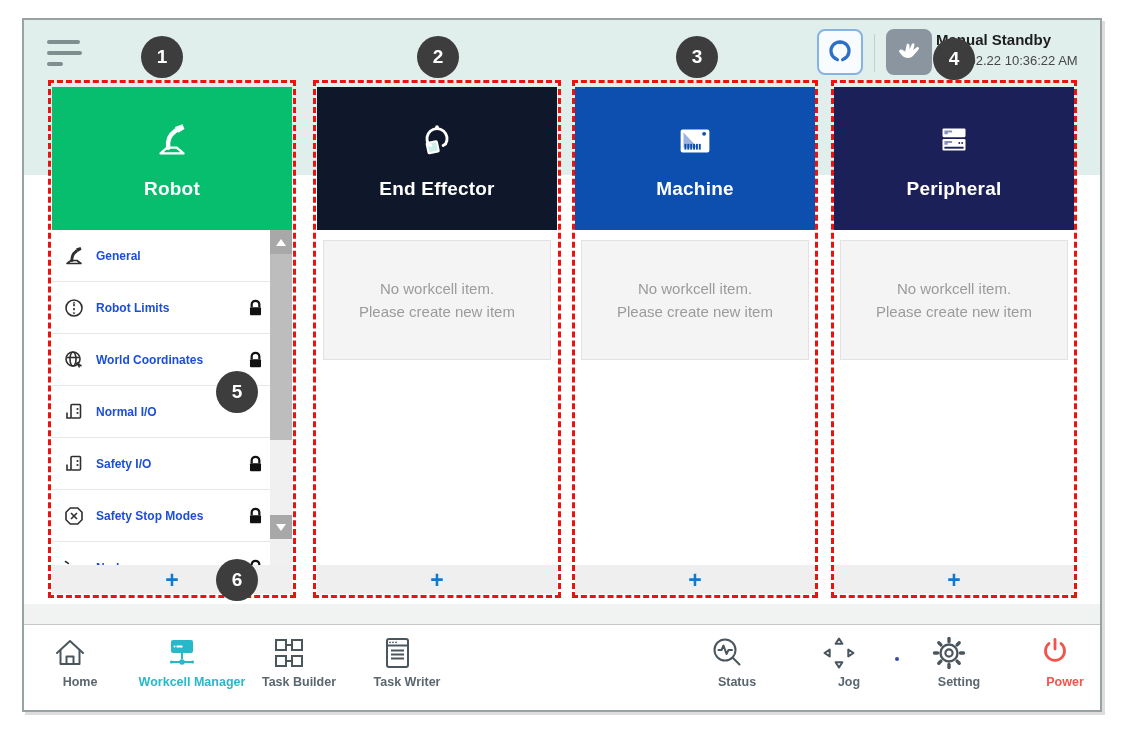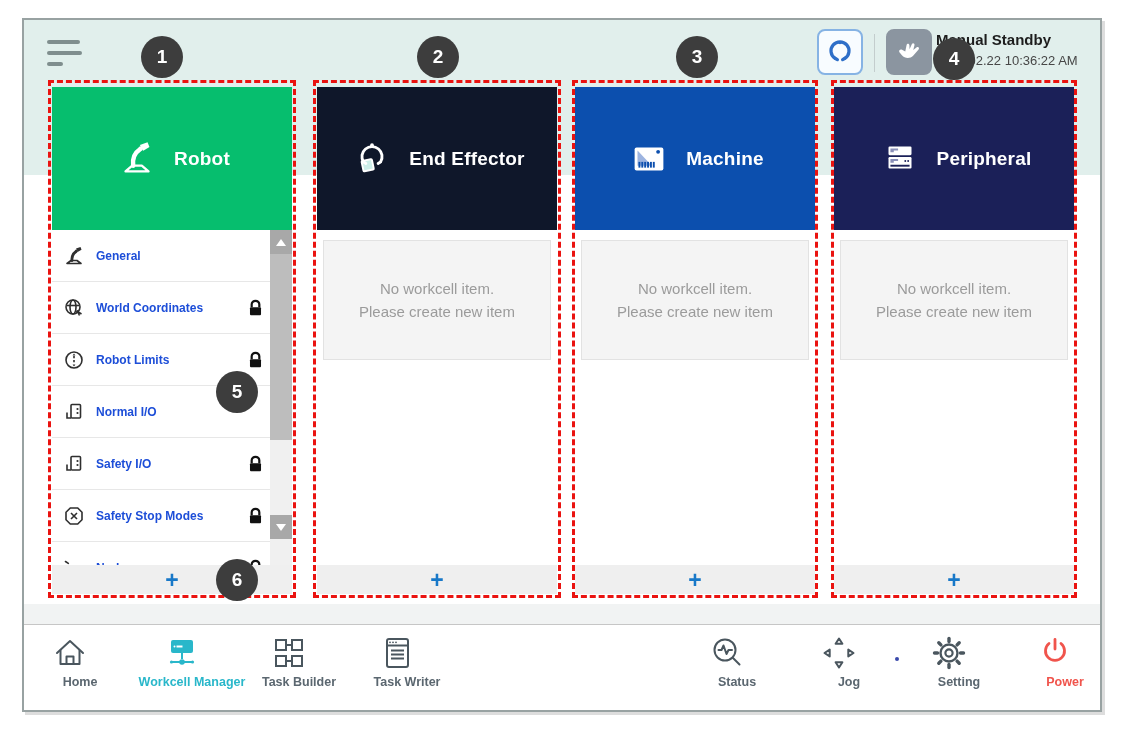--- a/index.html
+++ b/index.html
@@ -22,21 +22,21 @@
     display:flex;align-items:center;justify-content:center;}
   .btn-gripper{left:793px;background:#f8fcff;border:2px solid #86b3e4;}
   .btn-hand{left:862px;background:#8b95a0;border:2px solid #8b95a0;}
   .tr-divider{position:absolute;left:850px;top:14px;width:1px;height:38px;background:#c3cdcd;}
   .statusbox{position:absolute;left:912px;top:11px;width:165px;line-height:1.25;}
   .statusbox .t1{font-size:15px;font-weight:700;color:#1d1d1d;}
   .statusbox .t2{font-size:13px;color:#474747;margin-top:3px;white-space:nowrap;}
 
   
   .col{position:absolute;top:67px;width:240px;height:507px;background:#ffffff;}
-  .col-head{height:143px;display:flex;flex-direction:row;align-items:center;justify-content:center;gap:14px;}
+  .col-head{height:143px;display:flex;flex-direction:column;align-items:center;justify-content:center;gap:14px;}
   .col-head .ttl{color:#ffffff;font-size:19px;font-weight:700;letter-spacing:.2px;}
   .head-robot{background:#06be6e;}
   .head-ee{background:#0f172a;}
   .head-machine{background:#0c4fae;}
   .head-periph{background:#1b2058;}
   .col-body{position:relative;height:335px;overflow:hidden;background:#fff;}
   .col-foot{height:29px;background:#efefef;display:flex;align-items:center;justify-content:center;}
   .plus{color:#1878c8;font-size:23px;font-weight:700;line-height:26px;cursor:pointer;}
 
   
@@ -135,47 +135,47 @@
               </g>
               <circle cx="14.5" cy="7" r="1.4" fill="#2f2f2f"></circle>
               <path d="M14 4.6 l4.5 -1.6 1 2.8 -3.5 2 z" fill="#2f2f2f"></path>
             </svg>
           </span>
           <span class="lbl">General</span>
         </div>
         <div class="rrow">
           <span>
             <svg viewBox="0 0 24 24" width="24" height="24">
+              <circle cx="12" cy="12" r="8" fill="none" stroke="#2f2f2f" stroke-width="1.6"></circle>
+              <path d="M12 8 v8" stroke="#2f2f2f" stroke-width="1.6" stroke-dasharray="2.2 1.8" fill="none"></path>
+              <path d="M10.6 7.6 L12 5.4 L13.4 7.6 z" fill="#2f2f2f"></path>
+              <path d="M10.6 16.4 L12 18.6 L13.4 16.4 z" fill="#2f2f2f"></path>
+            </svg>
+          </span>
+          <span class="lbl">Robot Limits</span>
+          <span class="lock">
+            <svg width="17" height="19" viewBox="0 0 20 22">
+                <path d="M5.5 10 V7 a4.5 4.5 0 0 1 9 0 v3" fill="none" stroke="#111111" stroke-width="2.6"></path>
+                <rect x="3.5" y="10" width="13" height="9.5" rx="1.2" fill="#111111"></rect>
+              </svg>
+          </span>
+        </div>
+        <div class="rrow">
+          <span>
+            <svg viewBox="0 0 24 24" width="24" height="24">
               <g fill="none" stroke="#2f2f2f" stroke-width="1.6">
                 <circle cx="11" cy="11" r="7"></circle>
                 <ellipse cx="11" cy="11" rx="3" ry="7"></ellipse>
                 <path d="M4.5 9.5 h13"></path>
                 <path d="M15.5 15.5 l4 2.5 M15.5 15.5 l2 4"></path>
               </g>
               <circle cx="15.5" cy="15.5" r="1.5" fill="#2f2f2f"></circle>
             </svg>
           </span>
           <span class="lbl">World Coordinates</span>
-          <span class="lock">
-            <svg width="17" height="19" viewBox="0 0 20 22">
-                <path d="M5.5 10 V7 a4.5 4.5 0 0 1 9 0 v3" fill="none" stroke="#111111" stroke-width="2.6"></path>
-                <rect x="3.5" y="10" width="13" height="9.5" rx="1.2" fill="#111111"></rect>
-              </svg>
-          </span>
-        </div>
-        <div class="rrow">
-          <span>
-            <svg viewBox="0 0 24 24" width="24" height="24">
-              <circle cx="12" cy="12" r="8" fill="none" stroke="#2f2f2f" stroke-width="1.6"></circle>
-              <path d="M12 8 v8" stroke="#2f2f2f" stroke-width="1.6" stroke-dasharray="2.2 1.8" fill="none"></path>
-              <path d="M10.6 7.6 L12 5.4 L13.4 7.6 z" fill="#2f2f2f"></path>
-              <path d="M10.6 16.4 L12 18.6 L13.4 16.4 z" fill="#2f2f2f"></path>
-            </svg>
-          </span>
-          <span class="lbl">Robot Limits</span>
           <span class="lock">
             <svg width="17" height="19" viewBox="0 0 20 22">
                 <path d="M5.5 10 V7 a4.5 4.5 0 0 1 9 0 v3" fill="none" stroke="#111111" stroke-width="2.6"></path>
                 <rect x="3.5" y="10" width="13" height="9.5" rx="1.2" fill="#111111"></rect>
               </svg>
           </span>
         </div>
         <div class="rrow">
           <span>
             <svg viewBox="0 0 24 24" width="24" height="24">

